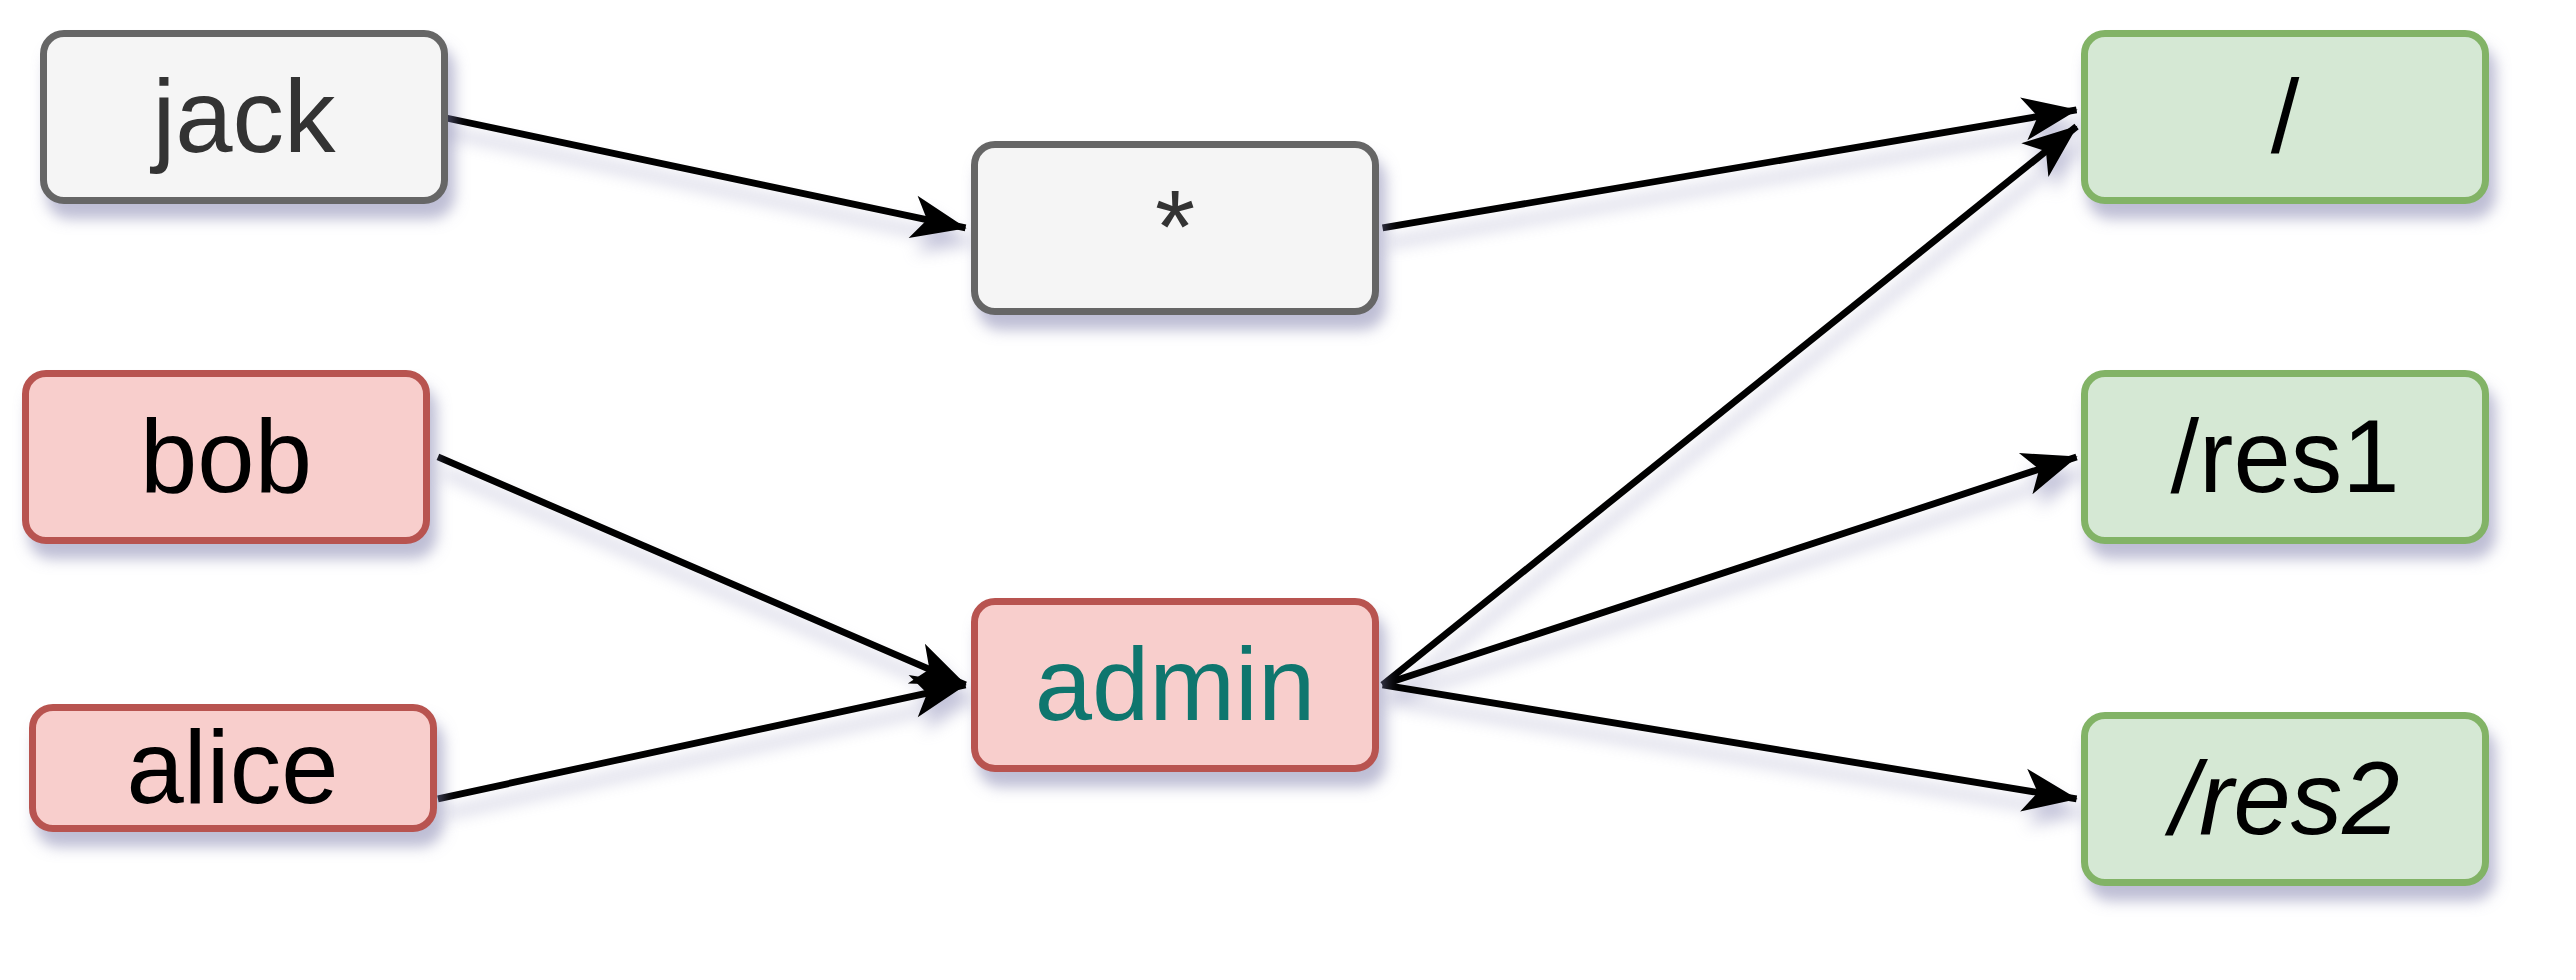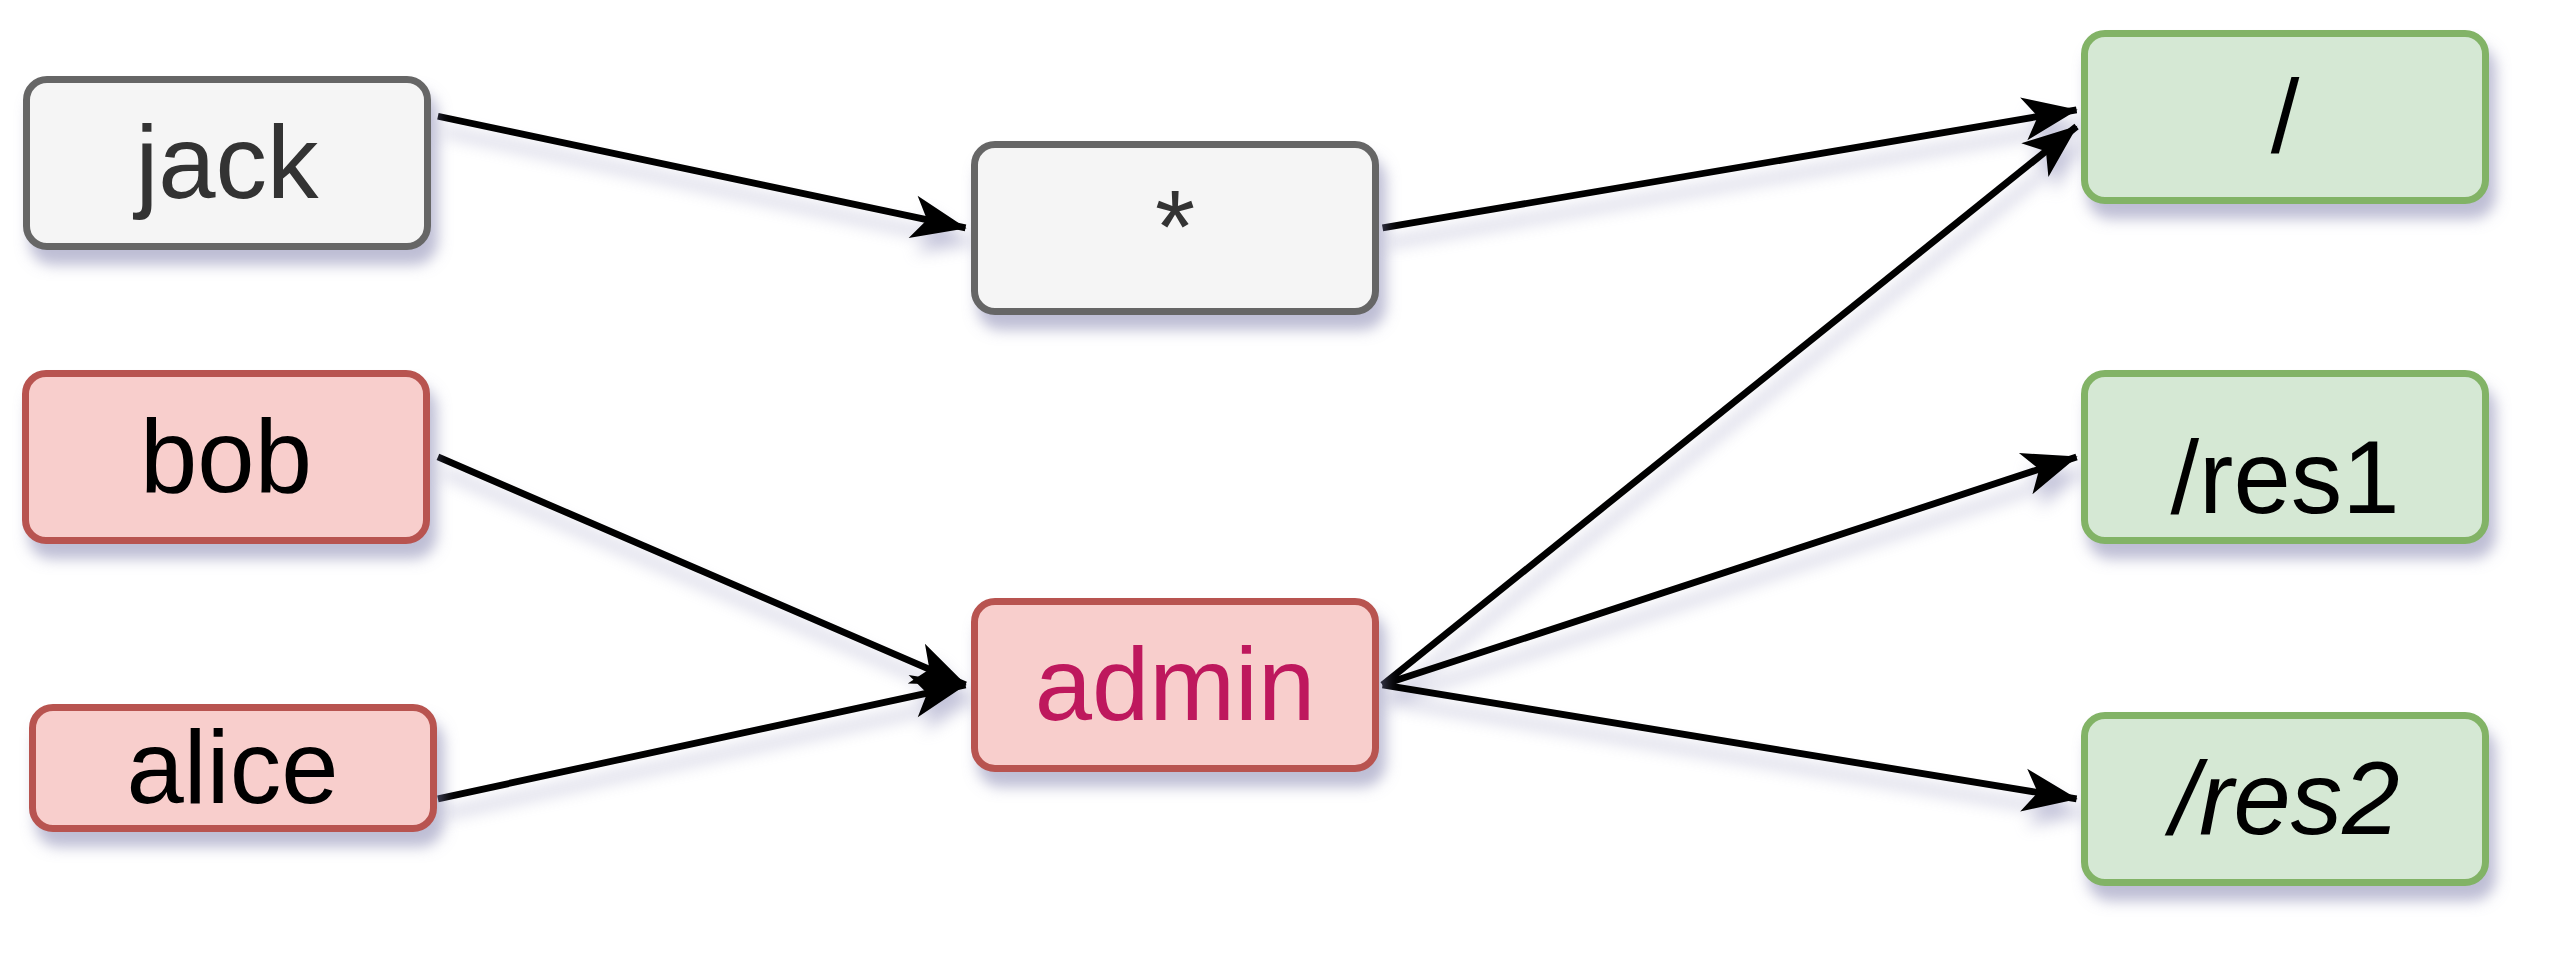--- a/index.html
+++ b/index.html
@@ -61,39 +61,39 @@
         <line x1="768" y1="204" x2="1694" y2="400" class="edge" marker-end="url(#arrowhead)" style="stroke: rgb(0, 0, 0);"></line>
         <line x1="768" y1="802" x2="1694" y2="1202" class="edge" marker-end="url(#arrowhead)" style="stroke: rgb(0, 0, 0);"></line>
         <line x1="768" y1="1402" x2="1694" y2="1202" class="edge" marker-end="url(#arrowhead)" style="stroke: rgb(0, 0, 0);"></line>
         <line x1="2426" y1="400" x2="3644" y2="193" class="edge" marker-end="url(#arrowhead)" style="stroke: rgb(0, 0, 0);"></line>
         <line x1="2426" y1="1202" x2="3644" y2="222" class="edge" marker-end="url(#arrowhead)" style="stroke: rgb(0, 0, 0);"></line>
         <line x1="2426" y1="1202" x2="3644" y2="802" class="edge" marker-end="url(#arrowhead)" style="stroke: rgb(0, 0, 0);"></line>
         <line x1="2426" y1="1202" x2="3644" y2="1402" class="edge" marker-end="url(#arrowhead)" style="stroke: rgb(0, 0, 0);"></line>
       </g>
   </svg>
   <div id="node-group">
-      <div class="node" style="left: 23px; top: 30px; width: 408px; height: 174px; background: rgb(245, 245, 245); border-color: rgb(102, 102, 102); color: rgb(51, 51, 51); margin-top: 46px;">
+      <div class="node" style="left: 40px; top: 30px; width: 408px; height: 174px; background: rgb(245, 245, 245); border-color: rgb(102, 102, 102); color: rgb(51, 51, 51);">
         <span class="label">jack</span>
       </div>
       <div class="node" style="left: 22px; top: 370px; width: 408px; height: 174px; background: rgb(248, 206, 204); border-color: rgb(184, 84, 80); color: rgb(0, 0, 0);">
         <span class="label">bob</span>
       </div>
       <div class="node" style="left: 28.5px; top: 704px; width: 408px; height: 128px; background: rgb(248, 206, 204); border-color: rgb(184, 84, 80); color: rgb(0, 0, 0);">
         <span class="label">alice</span>
       </div>
       <div class="node" style="left: 971px; top: 141px; width: 408px; height: 174px; background: rgb(245, 245, 245); border-color: rgb(102, 102, 102); color: rgb(51, 51, 51);">
         <span class="label">*</span>
       </div>
-      <div class="node" style="left: 971px; top: 598px; width: 408px; height: 174px; background: rgb(248, 206, 204); border-color: rgb(184, 84, 80); color: #be185d;">
+      <div class="node" style="left: 971px; top: 598px; width: 408px; height: 174px; background: rgb(248, 206, 204); border-color: rgb(184, 84, 80); color: #0f766e;">
         <span class="label">admin</span>
       </div>
       <div class="node" style="left: 2081px; top: 30px; width: 408px; height: 174px; background: rgb(213, 232, 212); border-color: rgb(130, 179, 102); color: rgb(0, 0, 0);">
         <span class="label">/</span>
       </div>
-      <div class="node" style="left: 2081px; top: 370px; width: 408px; height: 174px; background: rgb(213, 232, 212); border-color: rgb(130, 179, 102); color: rgb(0, 0, 0); align-items: flex-end;">
+      <div class="node" style="left: 2081px; top: 370px; width: 408px; height: 174px; background: rgb(213, 232, 212); border-color: rgb(130, 179, 102); color: rgb(0, 0, 0);">
         <span class="label">/res1</span>
       </div>
       <div class="node" style="left: 2081px; top: 712px; width: 408px; height: 174px; background: rgb(213, 232, 212); border-color: rgb(130, 179, 102); color: rgb(0, 0, 0); font-style: italic;">
         <span class="label">/res2</span>
       </div>
     </div>
 </div>
 
 
 </body></html>

